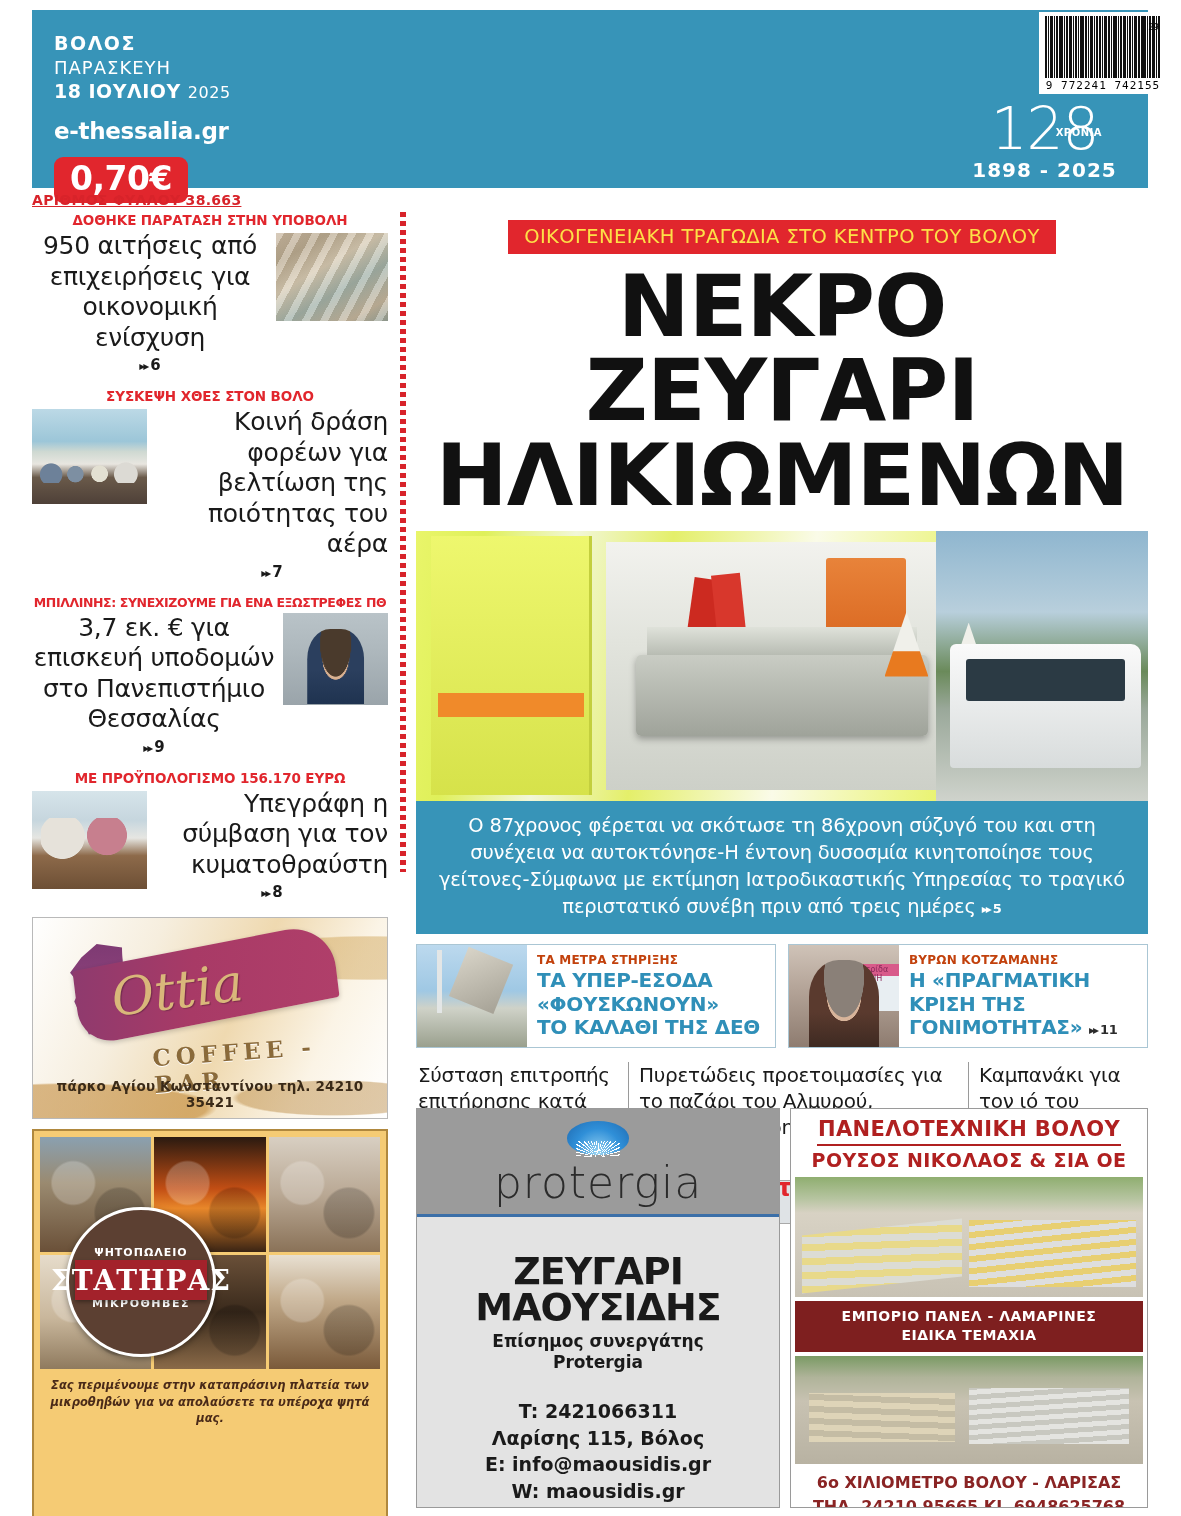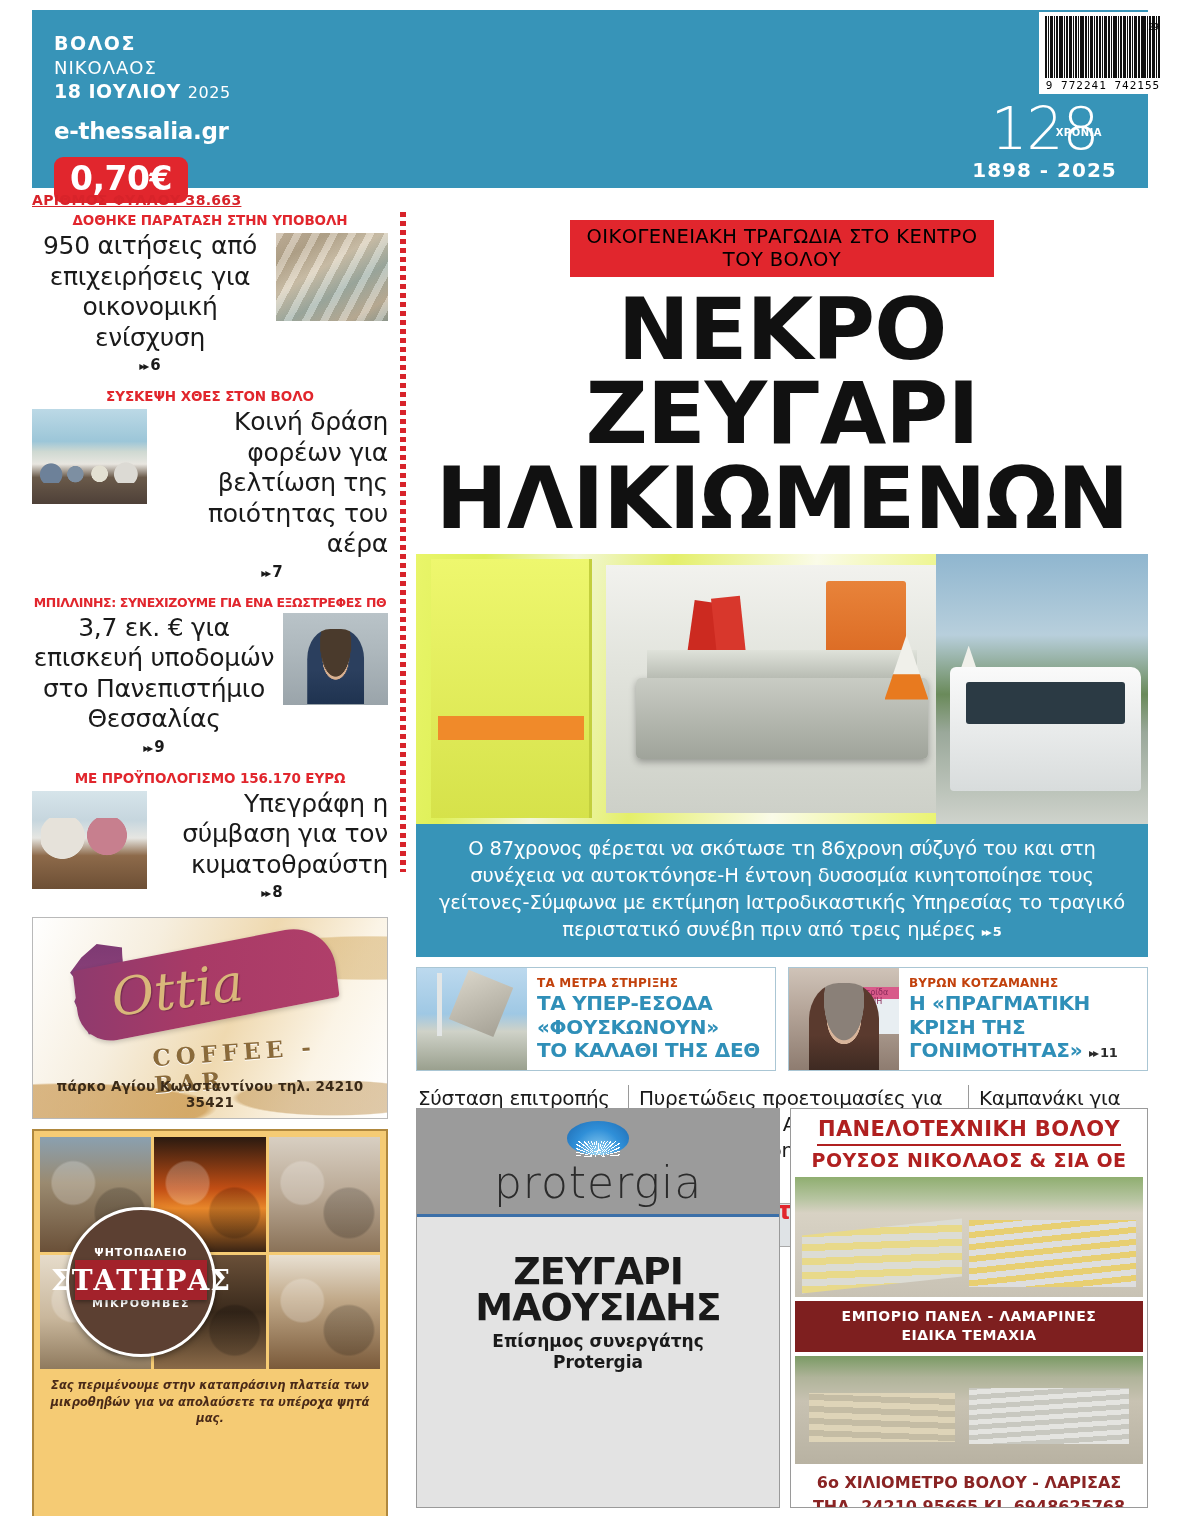--- a/index.html
+++ b/index.html
@@ -269,23 +269,23 @@
   
   .vdivider {
     position:absolute; left:400px; top:212px; width:6px; height:660px;
     background: repeating-linear-gradient(#d8232a 0 5px, #fff 5px 9px);
   }
 
   
   .main { position: absolute; left: 416px; top: 212px; width: 732px; }
 
   .main-kicker {
-    background:#e1262d; color:#000000; text-align:center;
+    background:#e1262d; color:#fde047; text-align:center;
     font-size:19.5px; letter-spacing:0.4px; padding:5px 0 6px 0;
-    width: 424px; margin: 8px auto 0 auto;
+    width: 548px; margin: 8px auto 0 auto;
   }
   .main-headline {
     text-align:center; font-size:86px; font-weight:bold; color:#111;
     line-height:0.98; letter-spacing:-1px; margin-top:10px;
     font-family:"DejaVu Sans", sans-serif;
   }
 
   .main-photo {
     margin-top: 14px; width:732px; height:270px; position:relative; overflow:hidden;
     background: linear-gradient(#e8eef0, #d3dbdd);
@@ -513,21 +513,21 @@
     text-align:center; padding:7px 0 6px 0; color:#8a2424;
     font-size:16px; font-weight:bold; line-height:1.5;
   }
 </style>
 </head>
 <body>
 
 <div class="masthead">
   <div class="mh-left">
     <div class="mh-city">ΒΟΛΟΣ</div>
-    <div class="mh-day">ΝΙΚΟΛΑΟΣ</div>
+    <div class="mh-day">ΠΑΡΑΣΚΕΥΗ</div>
     <div class="mh-date">
       <span>18 ΙΟΥΛΙΟΥ</span>
       <span class="yr">2025</span>
     </div>
     <div class="mh-site">e-thessalia.gr</div>
     <div class="mh-price">0,70€</div>
   </div>
 
 
   <div class="mh-years">
@@ -757,20 +757,26 @@
     <div class="prot-word">protergia</div>
   </div>
   <div class="prot-name">
     <span>ΖΕΥΓΑΡΙ</span>
     <span class="l2">ΜΑΟΥΣΙΔΗΣ</span>
   </div>
   <div class="prot-partner">
     <div>Επίσημος συνεργάτης</div>
     <div>Protergia</div>
   </div>
+  <div class="prot-contact">
+    <div>T: 2421066311</div>
+    <div>Λαρίσης 115, Βόλος</div>
+    <div>E: info@maousidis.gr</div>
+    <div>W: maousidis.gr</div>
+  </div>
 
 </div>
 
 <div class="ad-panel">
   <div class="pan-head">
     <div class="pan-l1">ΠΑΝΕΛΟΤΕΧΝΙΚΗ ΒΟΛΟΥ</div>
     <div class="pan-rule"></div>
     <div class="pan-l2">ΡΟΥΣΟΣ ΝΙΚΟΛΑΟΣ &amp; ΣΙΑ ΟΕ</div>
   </div>
   <div class="pan-photo"></div>

